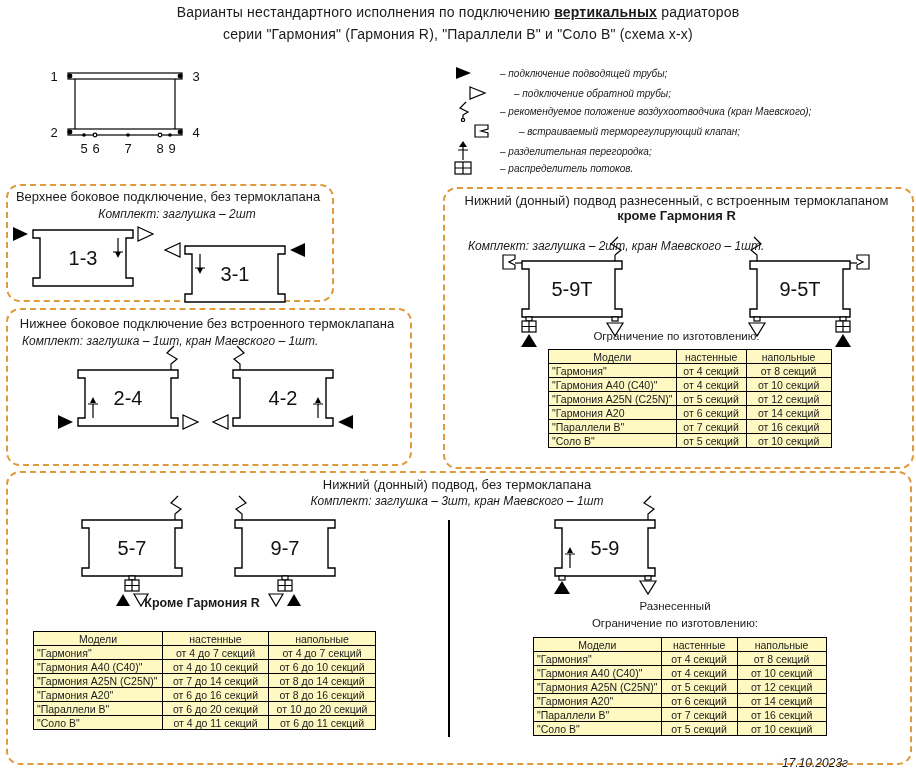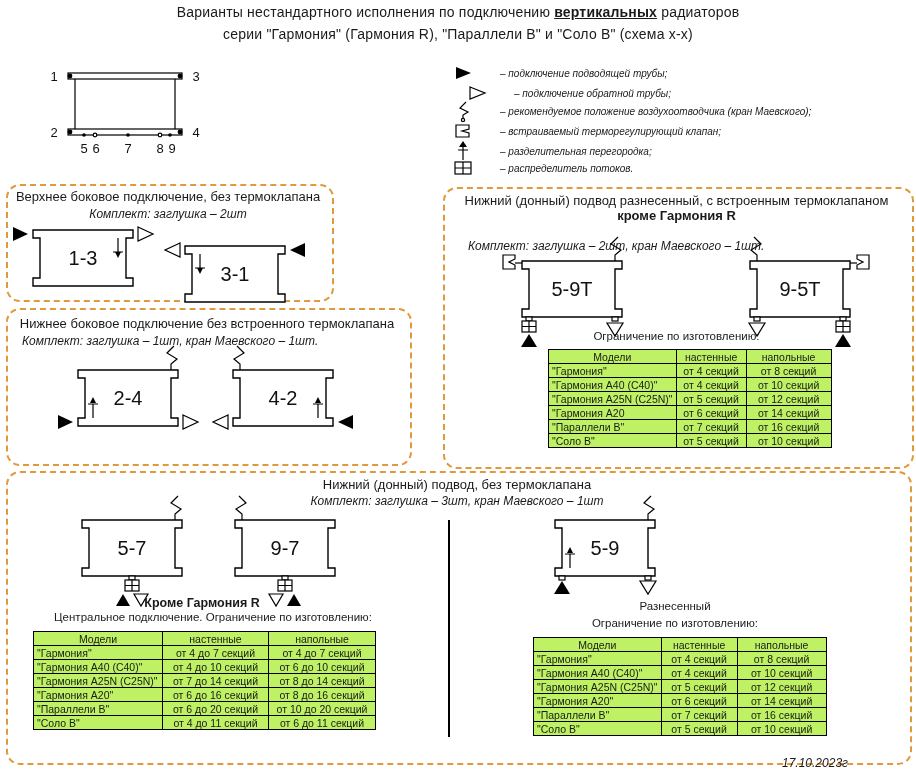--- a/index.html
+++ b/index.html
@@ -8,21 +8,21 @@
         font-family:"Liberation Sans",sans-serif;color:#1a1a1a;}
   .abs{position:absolute;}
   .ctr{text-align:center;}
   .bd{font-weight:bold;}
   .u{text-decoration:underline;}
   .box{position:absolute;border:2px dashed var(--oc);border-radius:14px;background:transparent;}
   .t-main{font-size:14px;letter-spacing:0.2px;}
   .t-box{font-size:13px;}
   .t-sub{font-size:12px;font-style:italic;}
   .t-small{font-size:11.5px;}
-  table.limits{border-collapse:collapse;font-size:10.5px;table-layout:fixed;background:#bef264;}
+  table.limits{border-collapse:collapse;font-size:10.5px;table-layout:fixed;background:#fef9c3;}
   table.limits th,table.limits td{border:1px solid #000;height:13px;padding:0 3px;
       font-weight:normal;white-space:nowrap;overflow:hidden;}
   table.limits th{text-align:center;}
   table.limits td{text-align:left;}
   table.limits td.c{text-align:center;}
   svg{display:block;}
   svg .f{fill:#000;stroke:none;}
   svg .o{fill:#fff;stroke:#000;stroke-width:1.2;}
   svg .s{fill:none;stroke:#000;stroke-width:1.2;}
   svg .frame{fill:#fff;stroke:#000;stroke-width:1.4;}
@@ -92,21 +92,21 @@
     </div>
     <div class="legend-row" style="left:450px;top:100px;">
       <span class="ic">
         <svg width="20" height="22" viewBox="0 0 20 22">
             <path d="M10,20 V15 L15,12 L7,8 L13,2" class="s"></path>
             <circle cx="10" cy="20" r="1.6" class="o"></circle>
           </svg>
         </span>
       <span class="tx">– рекомендуемое положение воздухоотводчика (кран Маевского);</span>
     </div>
-    <div class="legend-row" style="left:450px;top:123px;">
+    <div class="legend-row" style="left:469px;top:123px;">
       <span class="ic">
         <svg width="20" height="16" viewBox="0 0 20 16">
             <polygon points="3,2 16,2 16,6 9,8 16,10 16,14 3,14" class="o"></polygon>
           </svg>
         </span>
       <span class="tx">– встраиваемый терморегулирующий клапан;</span>
     </div>
     <div class="legend-row" style="left:450px;top:141px;">
       <span class="ic">
         <svg width="20" height="20" viewBox="0 0 20 20">
@@ -122,21 +122,21 @@
             <rect x="2" y="2" width="16" height="12" class="o"></rect>
             <path d="M10,2 V14 M2,8 H18" class="s"></path>
           </svg>
         </span>
       <span class="tx">– распределитель потоков.</span>
     </div>
   </div>
 
   <div class="box" style="left:6px;top:184px;width:324px;height:114px;"></div>
   <div class="abs ctr t-box" style="left:6px;top:189px;width:324px;">Верхнее боковое подключение, без термоклапана</div>
-  <div class="abs ctr t-sub" style="left:6px;top:207px;width:324px;">Комплект: заглушка – 2шт</div>
+  <div class="abs ctr t-sub" style="left:15px;top:207px;width:324px;">Комплект: заглушка – 2шт</div>
 
   <div class="abs" style="left:8px;top:200px;">
     <svg width="150" height="120" viewBox="0 0 150 120">
       <path class="frame" d="M25,30 H125 V38 H118 V78 H125 V86 H25 V78 H32 V38 H25 Z"></path>
       <polygon points="5,27 20,34 5,41" class="f"></polygon>
       <polygon points="130,27 145,34 130,41" class="o"></polygon>
       <g>
         <path d="M110,38 V52 M105,52 H115" class="s"></path>
           <polygon points="107,52 113,52 110,58" class="f"></polygon>
       </g>
@@ -314,21 +314,20 @@
         <rect x="72" y="86" width="6" height="4" class="o"></rect>
         <rect x="68" y="90" width="14" height="11" class="o"></rect>
         <path d="M75,90 V101 M68,95.5 H82" class="s"></path>
       </g>
       <polygon points="59,104 73,104 66,116" class="o"></polygon>
       <polygon points="77,116 84,104 91,116" class="f"></polygon>
       <text class="dlabel" x="75" y="65" text-anchor="middle">9-7</text>
     </svg>
   </div>
   <div class="abs ctr t-box bd" style="left:57px;top:596px;width:290px;font-size:12.5px;">Кроме Гармония R</div>
-  <div class="abs ctr t-small" style="left:18px;top:611px;width:390px;">Центральное подключение. Ограничение по изготовлению:</div>
   <table class="limits abs" style="left:33px;top:631px;">
     <colgroup>
         <col style="width:129px">
         <col style="width:106px">
         <col style="width:107px">
       </colgroup>
   <thead>
         <tr>
           <th>Модели</th>
           <th>настенные</th>

